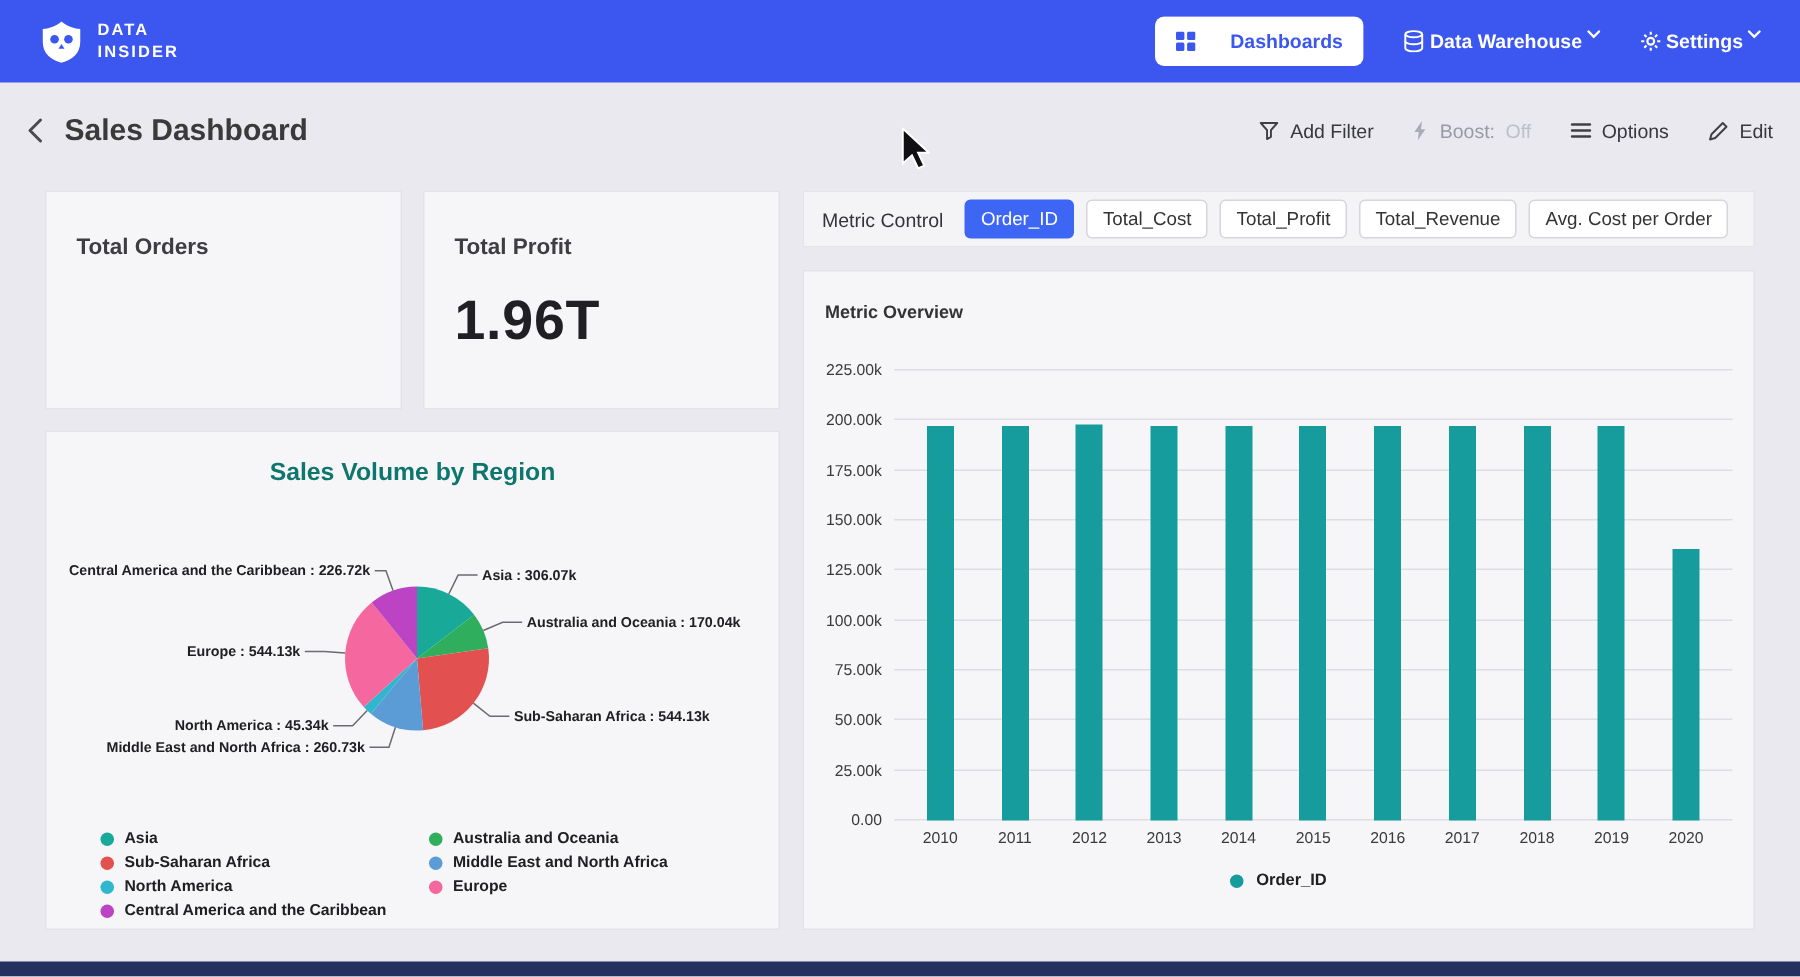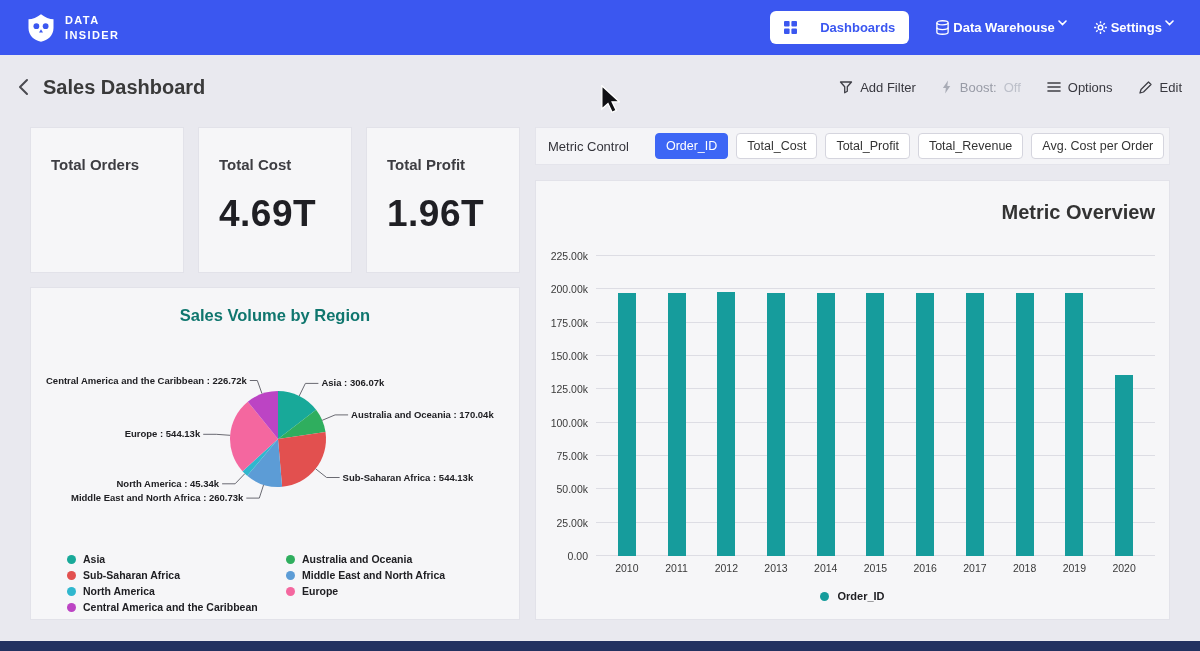--- a/index.html
+++ b/index.html
@@ -59,34 +59,34 @@
   .pie-title{ text-align:center; font-size:16.5px; font-weight:600; color:#0f766e; margin-top:12px; }
   .pie-legend{
     display:grid; grid-template-columns:1fr 1fr; gap:4px 6px;
     padding:0 6px 0 22px; margin-top:0;
   }
   .legend-item{ display:flex; align-items:center; gap:7px; font-size:10.5px; font-weight:700;
                 color:#202024; white-space:nowrap; }
   .dot{ width:9px; height:9px; border-radius:50%; flex:none; }
 
   
-  .metric-strip{ height:38px; display:flex; align-items:center; gap:20px; padding:0 12px;
+  .metric-strip{ height:38px; display:flex; align-items:center; gap:8px; padding:0 12px;
                  background:#F4F4F7; border:1px solid #E4E4EB; }
   .metric-label{ font-size:13px; font-weight:500; color:#33333a; margin-right:6px; white-space:nowrap; }
   .pill-row{ display:flex; gap:8px; align-items:center; }
   .pill{
     font-size:12.5px; color:#333; background:#fff; border:1px solid #D5D5DE;
     border-radius:4px; padding:5px 10px; white-space:nowrap;
   }
   .pill.active{ background:#3D66F5; border-color:#3D66F5; color:#fff; }
 
   
   .chart-row{ display:flex; gap:15px; margin-top:15px; align-items:flex-start; }
   .chart-card{ flex:1; height:440px; padding:10px 14px 12px; }
-  .chart-title{ text-align:right; font-size:20px; font-weight:600; color:#333; margin:10px 0 16px; }
+  .chart-title{ text-align:left; font-size:12px; font-weight:600; color:#333; margin:10px 0 16px; }
   .chart-area{ display:flex; height:316px; }
   .y-axis{ width:46px; position:relative; flex:none; }
   .y-tick{ position:absolute; right:8px; font-size:10.5px; color:#3a3a3a; transform:translateY(50%); white-space:nowrap; }
   .plot{ flex:1; position:relative; }
   .gridline{ position:absolute; left:0; right:0; height:1px; background:#DDDDE4; }
   .bars{ position:absolute; left:0; right:0; top:0; bottom:0; display:flex;
          justify-content:space-around; align-items:flex-end; padding:0 6px; z-index:2; }
   .bar{ width:18px; }
   .x-axis{ display:flex; justify-content:space-around; margin-left:46px; padding:0 6px; margin-top:6px; }
   .x-label{ width:18px; display:flex; justify-content:center; font-size:10.5px; color:#3a3a3a; }
@@ -220,24 +220,20 @@
       <span>Edit</span>
     </button>
   </div>
 </div>
 
 <main>
   <section class="left-col">
     <div class="kpi-row">
       <div class="card kpi-card">
         <div class="kpi-label">Total Orders</div>
-      </div>
-      <div class="card kpi-card">
-        <div class="kpi-label">Total Cost</div>
-        <div class="kpi-value">4.69T</div>
       </div>
       <div class="card kpi-card">
         <div class="kpi-label">Total Profit</div>
         <div class="kpi-value">1.96T</div>
       </div>
     </div>
     <div class="card pie-card">
       <h2 class="pie-title">Sales Volume by Region</h2>
       <svg id="pie-svg" width="460" height="228" viewBox="0 0 460 228">
           <path d="M233,114 L233.0,66.0 A48,48 0 0 1 271.1,84.8 Z" fill="#18A999"></path>

